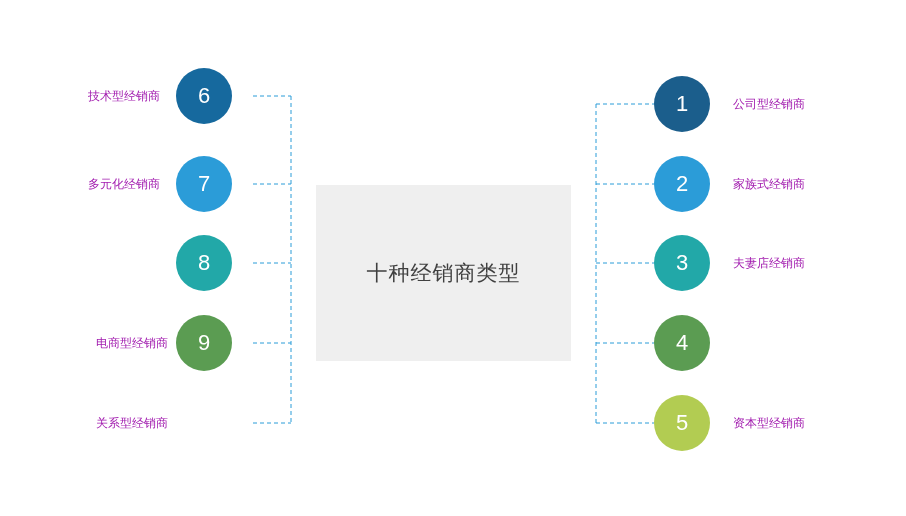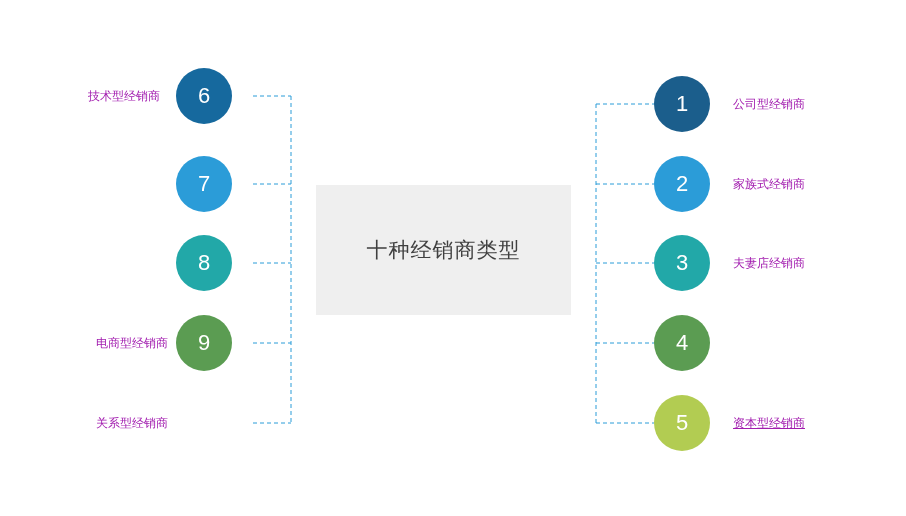--- a/index.html
+++ b/index.html
@@ -24,21 +24,21 @@
     top: 0;
     width: 906px;
     height: 516px;
     pointer-events: none;
   }
   .center-box {
     position: absolute;
     left: 316px;
     top: 185px;
     width: 255px;
-    height: 130px;
+    height: 176px;
     background: #efefef;
     display: flex;
     align-items: center;
     justify-content: center;
   }
   .center-title {
     font-size: 21px;
     color: #404040;
     letter-spacing: 1px;
   }
@@ -94,20 +94,21 @@
 
   <div class="center-box">
     <div class="center-title">十种经销商类型</div>
   </div>
 
   <div class="node-label label-left" style="left:0px; top:68px; width:160px;">技术型经销商</div>
   <div class="node" style="left:176px; top:68px; background:#16699e;">
     <span>6</span>
   </div>
 
+  <div class="node-label label-left" style="left:0px; top:156px; width:160px;">多元化经销商</div>
   <div class="node" style="left:176px; top:156px; background:#2b9cd8;">
     <span>7</span>
   </div>
 
   <div class="node" style="left:176px; top:235px; background:#22a8a8;">
     <span>8</span>
   </div>
 
   <div class="node-label label-left" style="left:0px; top:315px; width:160px;margin-left:8px;">电商型经销商</div>
   <div class="node" style="left:176px; top:315px; background:#5b9c52;">
@@ -131,15 +132,15 @@
   </div>
   <div class="node-label label-right" style="left:733px; top:235px;">夫妻店经销商</div>
 
   <div class="node" style="left:654px; top:315px; background:#5b9c52;">
     <span>4</span>
   </div>
 
   <div class="node" style="left:654px; top:395px; background:#b2cc52;">
     <span>5</span>
   </div>
-  <div class="node-label label-right" style="left:733px; top:395px;text-decoration:underline;">资本型经销商</div>
+  <div class="node-label label-right" style="left:733px; top:395px;">资本型经销商</div>
 
 </div>
 
 </body></html>

